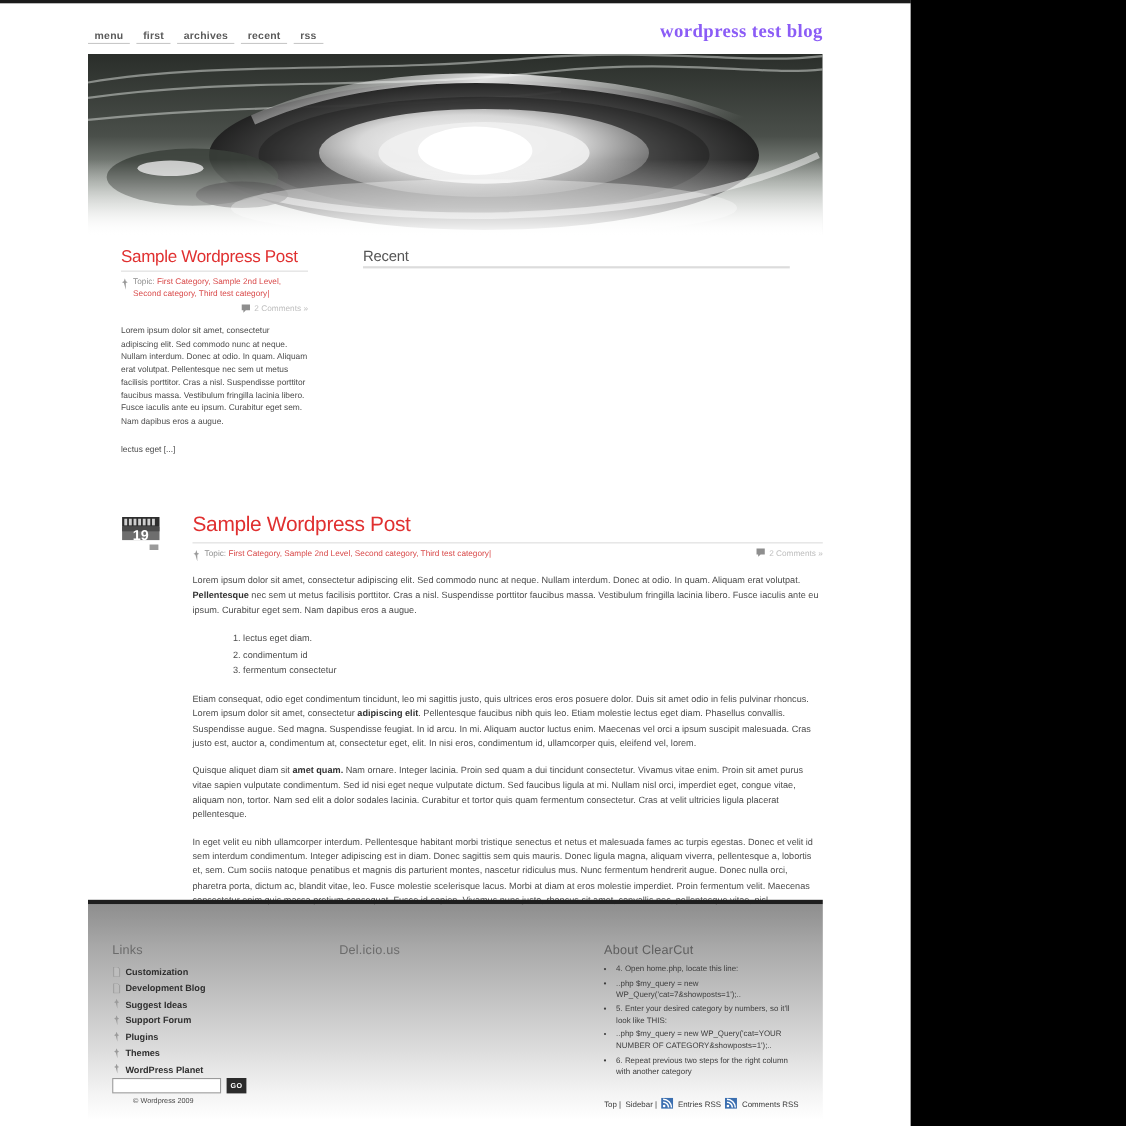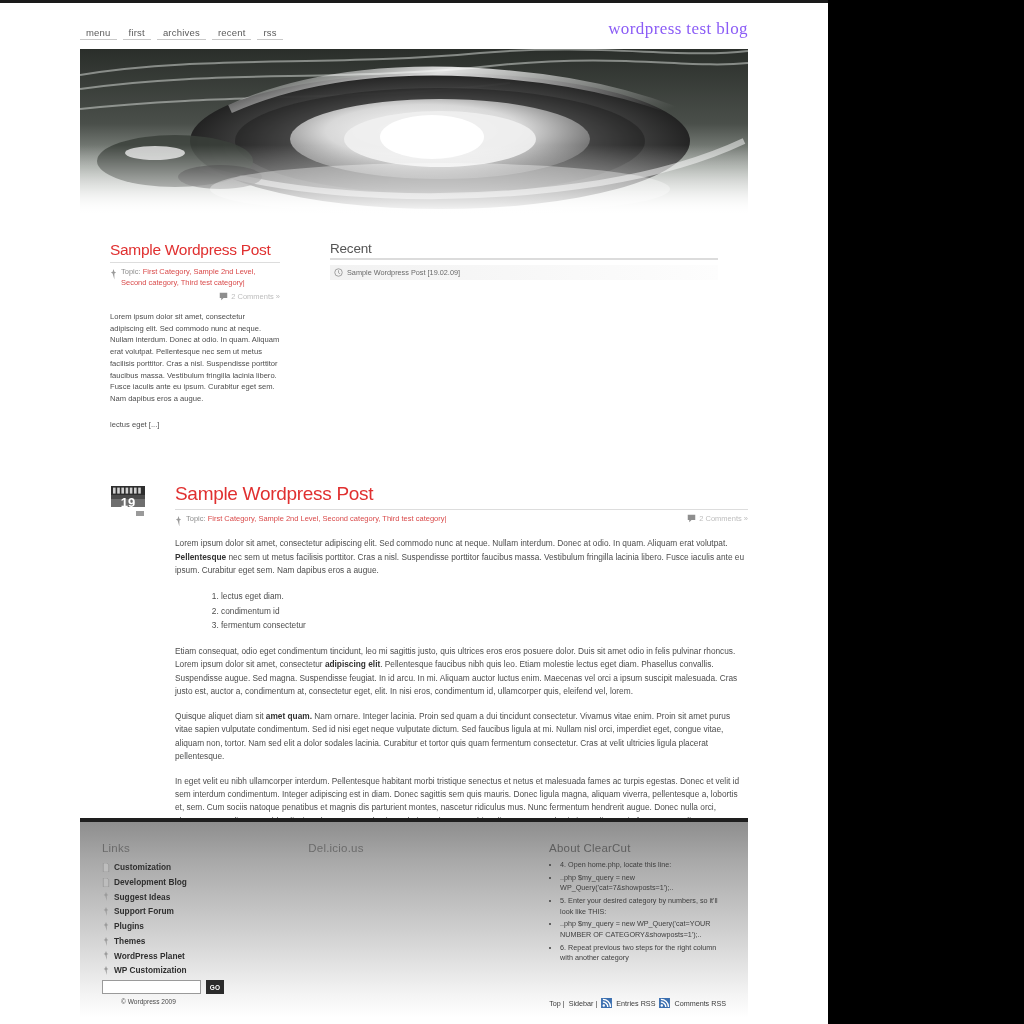--- a/index.html
+++ b/index.html
@@ -17,21 +17,21 @@
     border-top: 3px solid #1a1a1a;
     overflow: hidden;
   }
   #black-right {
     position: absolute; left: 828px; top: 0;
     width: 196px; height: 1024px;
     background: #000000;
   }
 
   
-  #topbar { position: relative; height: 32px; }
+  #topbar { position: relative; height: 32px; font-weight: bold; }
   #nav {
     position: absolute; left: 80px; top: 24px;
     display: flex; gap: 0px;
   }
   #nav a {
     font-size: 9.5px; color: #5a5a5a; text-decoration: none;
     border-bottom: 1px solid #c8c8c8;
     padding: 0 6px 1px 6px; margin-right: 6px;
     letter-spacing: .2px;
   }
@@ -43,21 +43,21 @@
 
   
   #banner {
     position: absolute; left: 80px; top: 46px;
     width: 668px; height: 166px;
     overflow: hidden;
   }
   #banner svg { display: block; }
 
   
-  #content { position: absolute; left: 80px; top: 222px; width: 668px; margin-top: 16px; }
+  #content { position: absolute; left: 80px; top: 222px; width: 668px; }
 
   
   .topcols { display: flex; }
   .col-left { width: 200px; padding-left: 30px; }
   .col-right { width: 438px; padding-left: 50px; }
 
   h2.posttitle {
     font-family: "Liberation Sans", sans-serif;
     font-weight: normal;
     color: #e03030;
@@ -120,21 +120,21 @@
     width: 668px; height: 200px;
     border-top: 4px solid #1e1e1e;
     background: linear-gradient(to bottom, #8e8e8e 0%, #a9a9a9 20%, #d6d6d6 62%, #f4f4f4 88%, #ffffff 100%);
   }
   .footcols { display: flex; padding: 20px 22px 0 22px; }
   .fcol1 { width: 210px; }
   .fcol2 { width: 245px; }
   .fcol3 { width: 180px; }
   .foot-h {
     font-size: 11.5px; color: #6b6b6b; font-weight: normal;
-    margin: 0 0 6px 0; letter-spacing: .2px;
+    margin: 16px 0 6px 0; letter-spacing: .2px;
   }
   .fcol3 .foot-h { color: #5e5e5e; }
   ul.linklist { list-style: none; margin: 0; padding: 0; }
   ul.linklist li {
     font-size: 8.3px; font-weight: bold; color: #2f2f2f;
     line-height: 1.78; display: flex; align-items: center; gap: 4px;
   }
   .bullet-ico { width: 8px; height: 9px; flex: none; }
   .about-text {
     font-size: 7.4px; color: #4a4a4a; line-height: 1.52; margin: 0 0 8px 0;
@@ -260,27 +260,20 @@
           </svg>
           <span>2 Comments »</span>
         </div>
         <p class="body">Lorem ipsum dolor sit amet, consectetur adipiscing elit. Sed commodo nunc at neque. Nullam interdum. Donec at odio. In quam. Aliquam erat volutpat. Pellentesque nec sem ut metus facilisis porttitor. Cras a nisl. Suspendisse porttitor faucibus massa. Vestibulum fringilla lacinia libero. Fusce iaculis ante eu ipsum. Curabitur eget sem. Nam dapibus eros a augue.</p>
         <p class="body" style="margin-top:14px;">lectus eget [...]</p>
       </div>
 
       <div class="col-right">
         <h3 class="sidebar-h">Recent</h3>
         <div class="sidebar-rule"></div>
-        <div class="recent-item">
-          <svg class="clockicon" viewBox="0 0 12 12">
-            <circle cx="6" cy="6" r="5" fill="none" stroke="#9a9a9a" stroke-width="1.2"></circle>
-            <path d="M6 3 v3.4 l2.2 1.4" stroke="#9a9a9a" stroke-width="1.1" fill="none"></path>
-          </svg>
-          <span>Sample Wordpress Post [19.02.09]</span>
-        </div>
       </div>
 
     </div>
 
     <div class="big-post big">
       <div class="datebadge">
         <svg width="38" height="34" viewBox="0 0 38 34">
           <rect x="1" y="1" width="34" height="9" fill="#2e2e2e"></rect>
           <g fill="#cfcfcf">
             <rect x="3" y="2.6" width="2.6" height="6"></rect>

